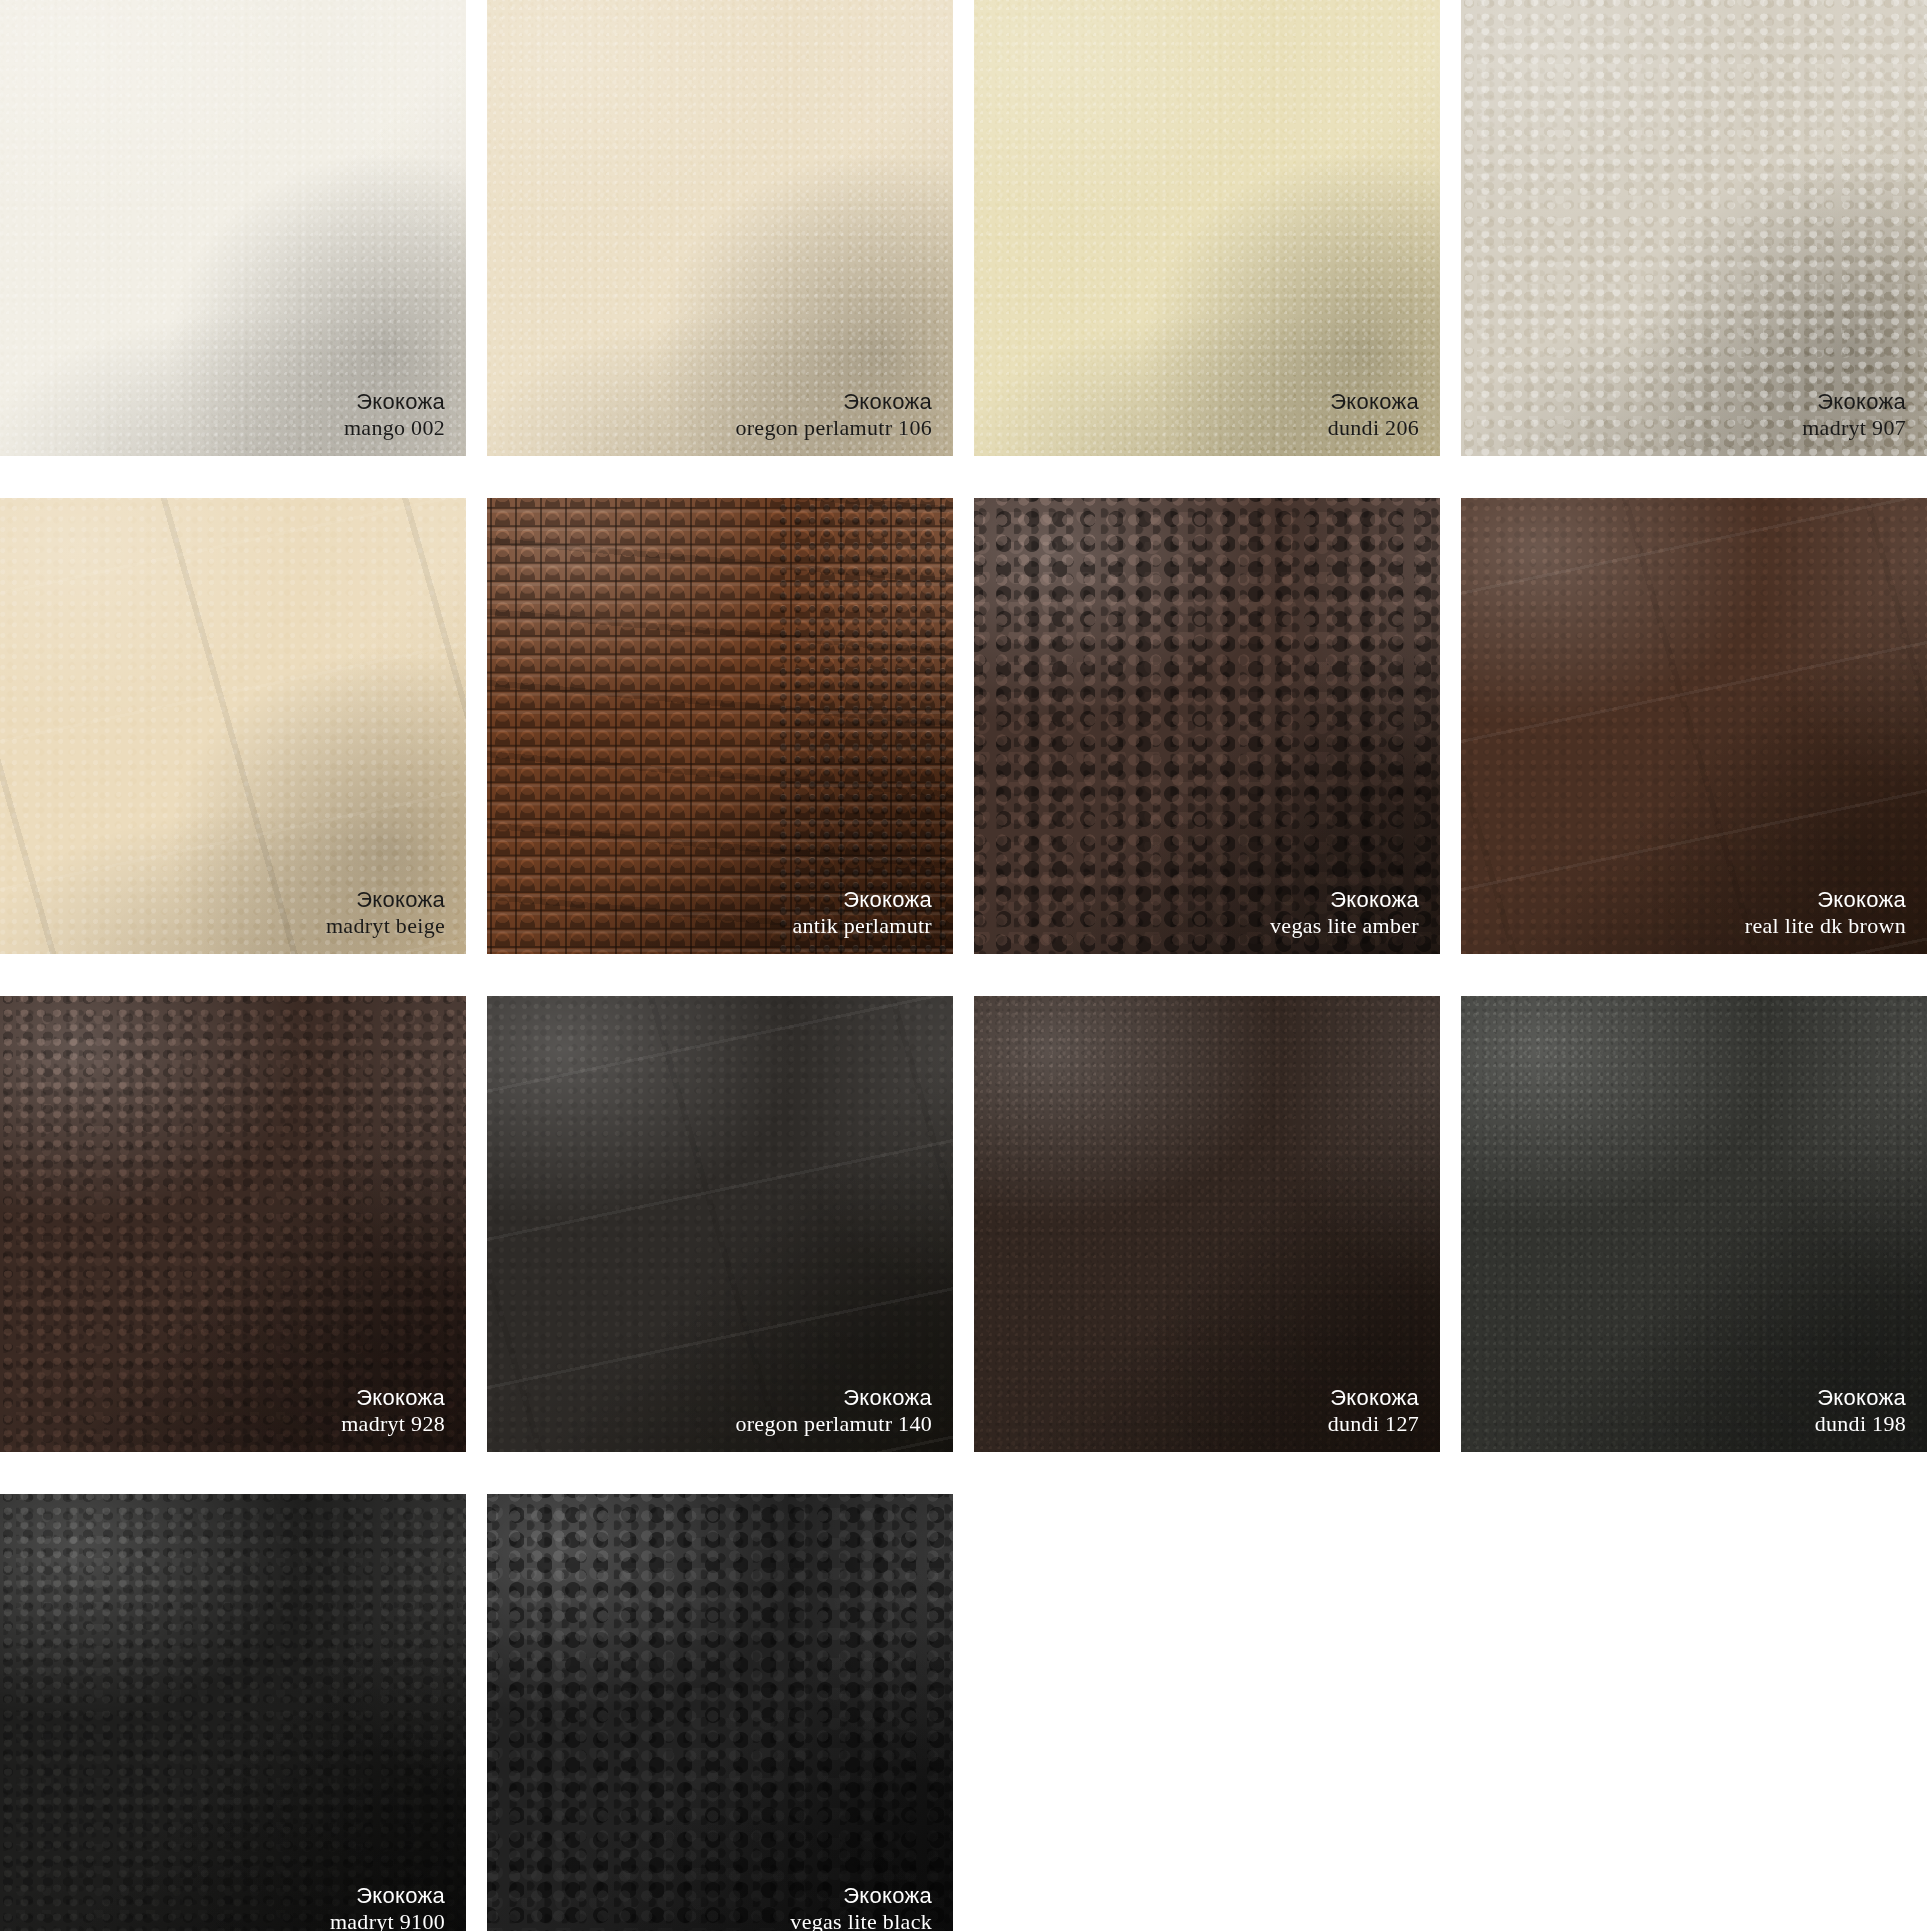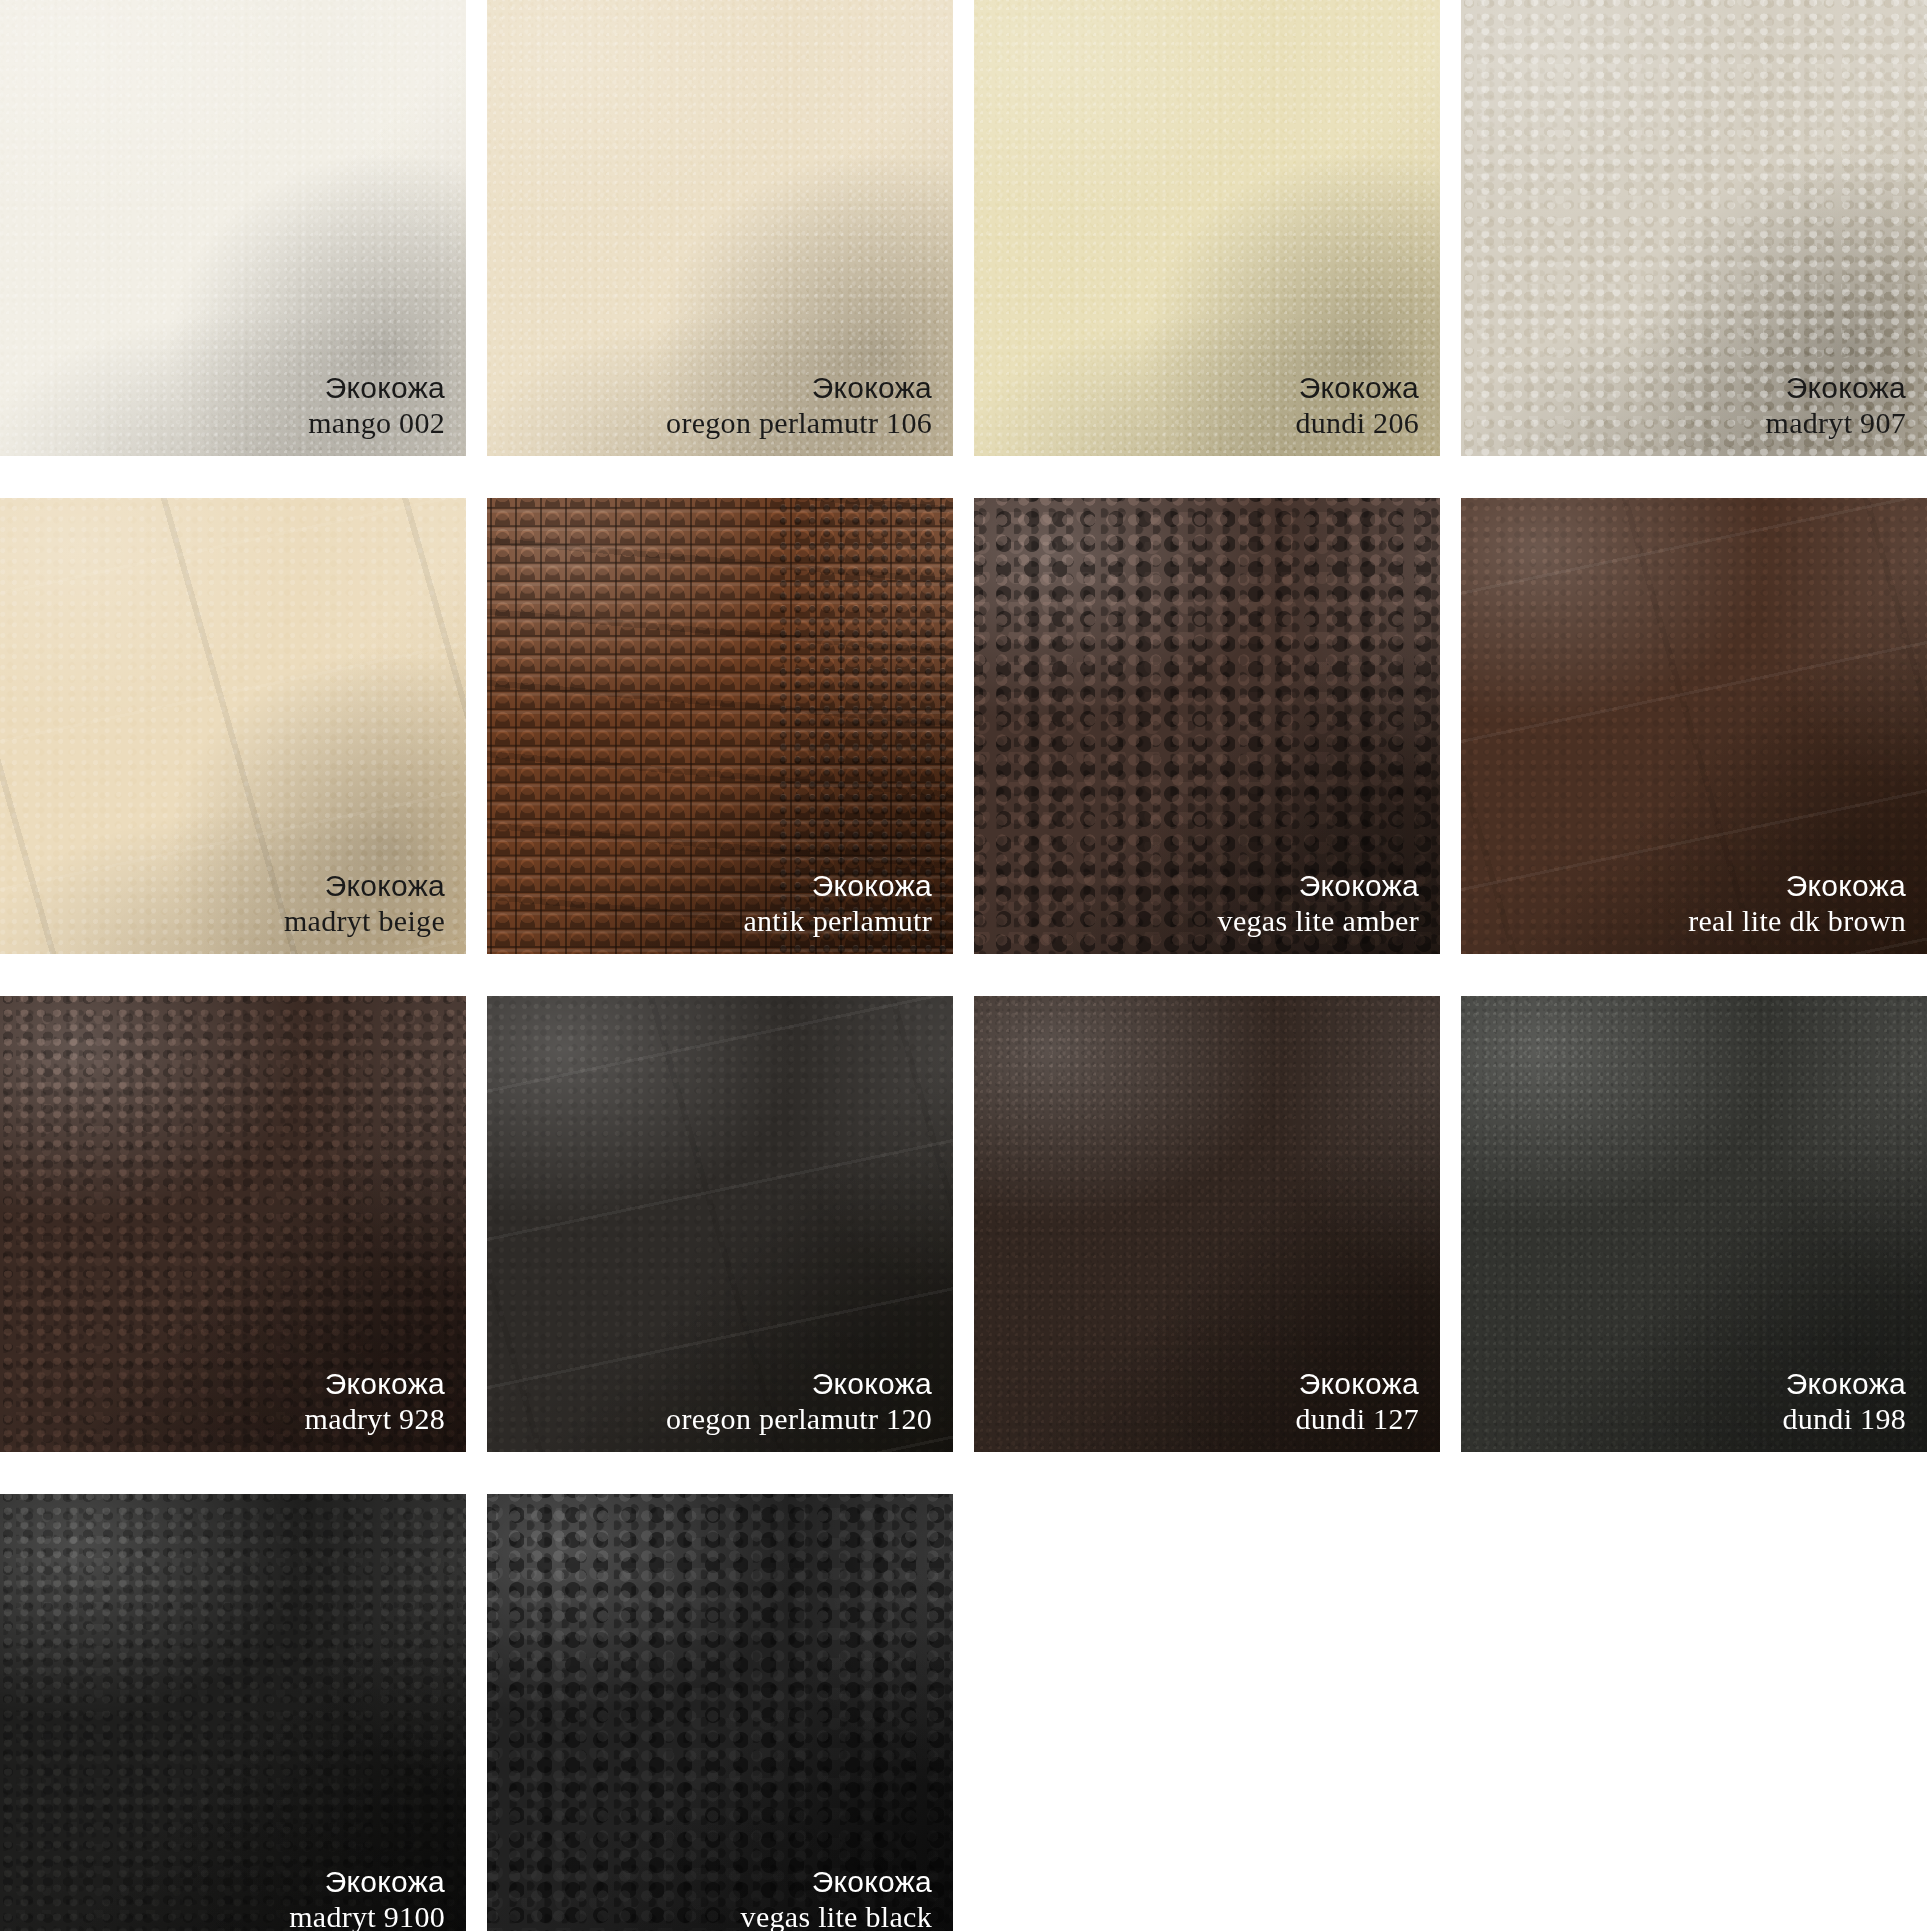--- a/index.html
+++ b/index.html
@@ -148,21 +148,21 @@
         rgba(0,0,0,0) 112px 232px);
     opacity: .8;
   }
 
   .label {
     position: absolute;
     right: 21px;
     bottom: 15.4px;
     text-align: right;
     line-height: 1.18;
-    font-size: 30px;
+    font-size: 22px;
     font-weight: 300;
     letter-spacing: 0.3px;
     white-space: nowrap;
   }
   .label .l1 { display: block; }
   .label .l2 { display: block; font-family: Liberation Serif, serif; }
   .label.dark  { color: #1a1a1a; }
   .label.light { color: #ffffff; }
 </style>
 </head>
@@ -245,21 +245,21 @@
         <span class="l1">Экокожа</span>
         <span class="l2">madryt 928</span>
       </div>
     </div>
     <div class="swatch" style="background: linear-gradient(135deg, rgb(46, 43, 40) 0%, rgb(46, 43, 40) 55%, rgb(22, 20, 15) 100%);">
       <div class="tex mottle"></div>
       <div class="tex grain-soft"></div>
       <div class="tex creases"></div>
       <div class="label light">
         <span class="l1">Экокожа</span>
-        <span class="l2">oregon perlamutr 120</span>
+        <span class="l2">oregon perlamutr 140</span>
       </div>
     </div>
     <div class="swatch" style="background: linear-gradient(135deg, rgb(50, 38, 32) 0%, rgb(50, 38, 32) 55%, rgb(26, 18, 13) 100%);">
       <div class="tex mottle"></div>
       <div class="tex grain-fine"></div>
       <div class="label light">
         <span class="l1">Экокожа</span>
         <span class="l2">dundi 127</span>
       </div>
     </div>

